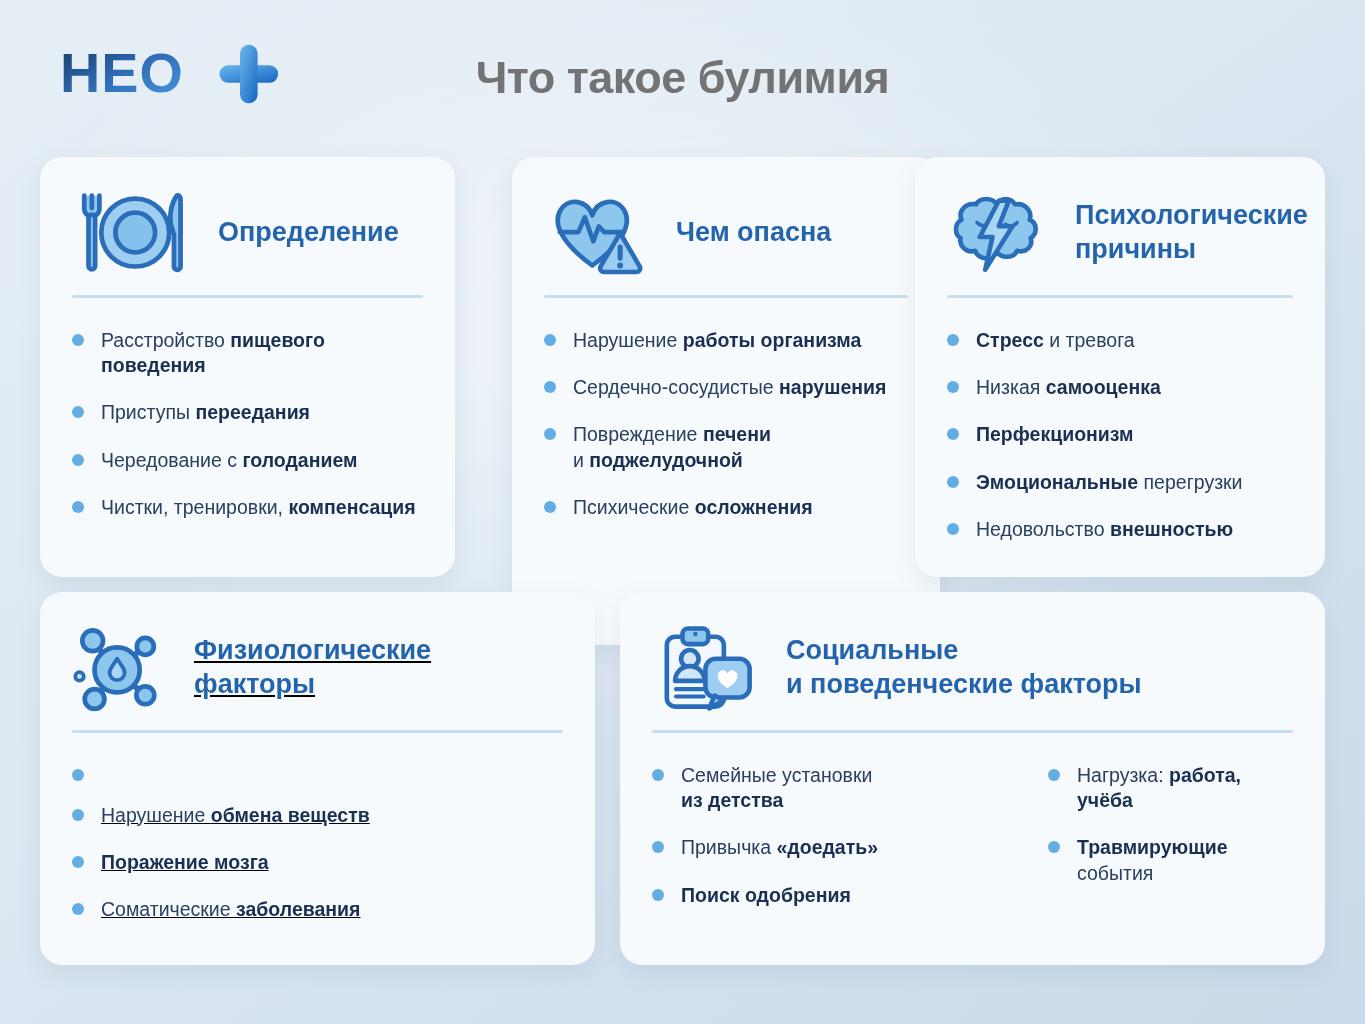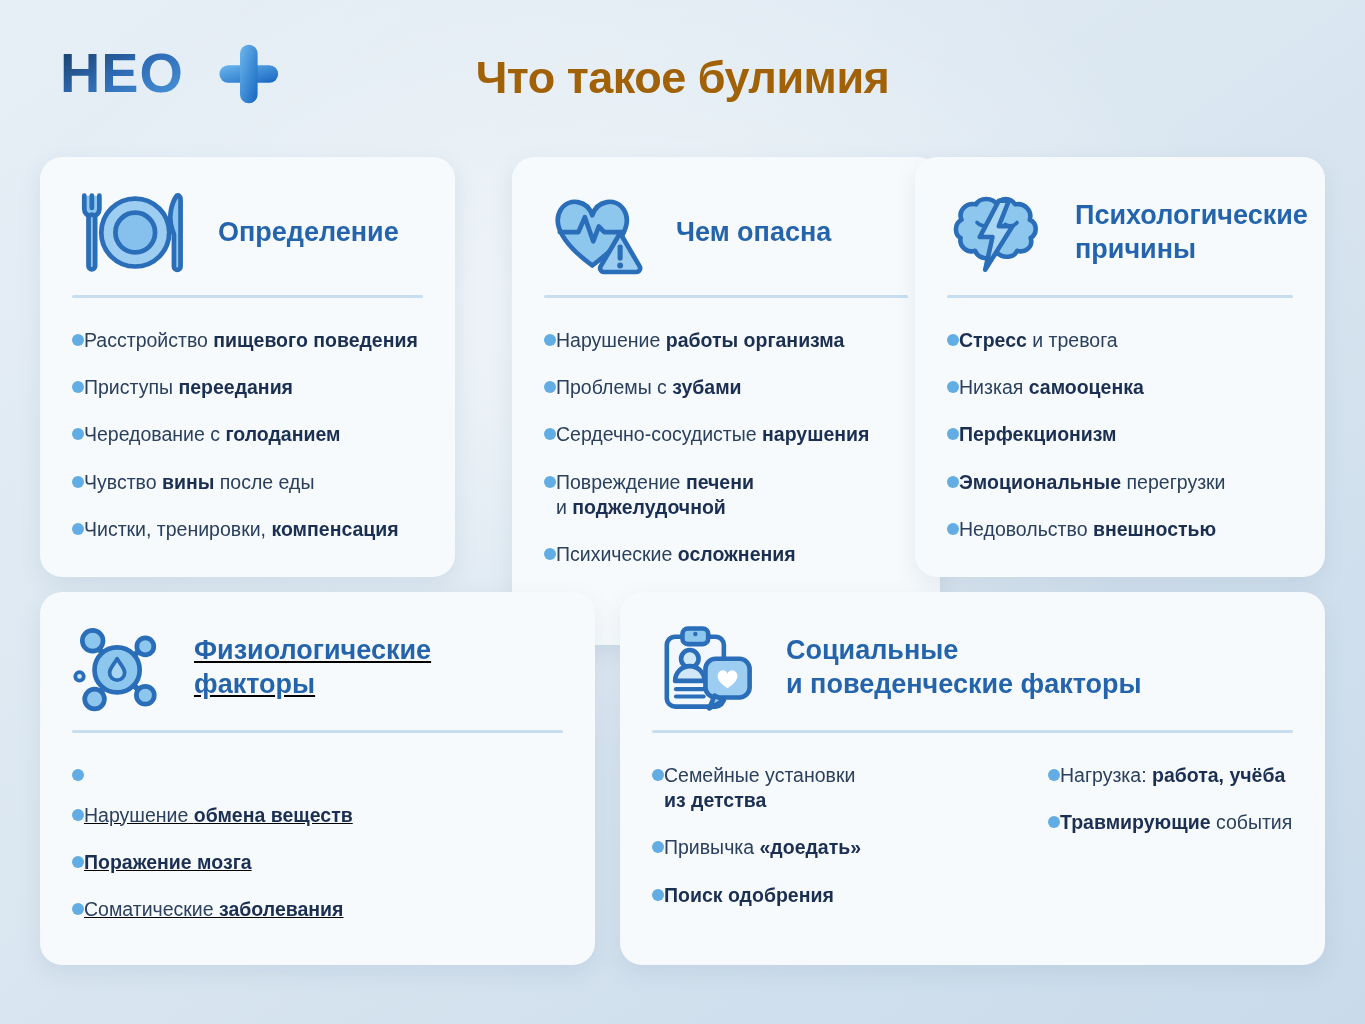--- a/index.html
+++ b/index.html
@@ -6,21 +6,21 @@
   body{
     width:1365px;height:1024px;position:relative;overflow:hidden;
     font-family:"Liberation Sans","DejaVu Sans",sans-serif;
     background:
       radial-gradient(ellipse 900px 600px at 46% 32%, rgba(255,255,255,.55), rgba(255,255,255,0) 70%),
       linear-gradient(145deg,#e7eff6 0%,#dbe7f1 45%,#c9daea 100%);
   }
   .logo{position:absolute;left:60px;top:40px;}
   .page-title{
     position:absolute;left:0;top:52px;width:100%;text-align:center;
-    font-size:45px;font-weight:800;color:#a16207;letter-spacing:-.5px;
+    font-size:45px;font-weight:800;color:#737373;letter-spacing:-.5px;
   }
   .card{
     position:absolute;background:#f7fafc;border-radius:22px;
     box-shadow:0 8px 22px rgba(90,120,155,.13);
     padding:28px 32px;box-sizing:border-box;
   }
   #card-definition {left:40px; top:157px; width:415px; height:420px;}
   #card-danger     {left:484px;top:157px; width:428px; height:488px;margin-left:28px;}
   #card-psych      {left:915px;top:157px; width:410px; height:420px;}
   #card-physio     {left:40px; top:592px; width:555px; height:373px;text-decoration:underline;}
@@ -30,21 +30,21 @@
   .card-title{
     font-size:27px;font-weight:800;color:#2464ad;line-height:1.25;
     white-space:pre-line;
   }
   .divider{height:2.5px;background:#c7def1;border-radius:2px;margin-top:14px;}
   .list{margin-top:30px;}
   .cols{display:flex;gap:58px;margin-top:30px;}
   .cols .list{margin-top:0;}
   .col-1{flex:0 0 338px;}
   .col-2{flex:1;}
-  .item{display:flex;align-items:flex-start;gap:0;margin-bottom:22px;
+  .item{display:flex;align-items:flex-start;gap:17px;margin-bottom:22px;
         font-size:19.5px;color:#2a405e;line-height:1.3;}
   .dot{width:12px;height:12px;border-radius:50%;background:#63ade5;
        flex-shrink:0;margin-top:6px;}
   .b{font-weight:700;color:#1b2f52;}
   .ic{display:block;}
 </style>
 </head>
 <body>
 
 <div class="logo">
@@ -92,24 +92,20 @@
       <div class="item">
         <span class="dot"></span>
         <span><span>Приступы </span><span class="b">переедания</span></span>
       </div>
       <div class="item">
         <span class="dot"></span>
         <span><span>Чередование с </span><span class="b">голоданием</span></span>
       </div>
       <div class="item">
         <span class="dot"></span>
-        <span><span>Чувство </span><span class="b">вины</span><span> после еды</span></span>
-      </div>
-      <div class="item">
-        <span class="dot"></span>
         <span><span>Чистки, тренировки, </span><span class="b">компенсация</span></span>
       </div>
     </div>
 </div>
 
 <div class="card" id="card-danger">
   <div class="card-header">
     <span class="card-icon">
       <svg class="ic" width="104" height="92" viewBox="0 0 112 98">
         <g stroke="#2a6db8" stroke-width="5" stroke-linecap="round" stroke-linejoin="round">
@@ -121,24 +117,20 @@
         <circle cx="82" cy="84" r="3.2" fill="#2a6db8"></circle>
       </svg>
     </span>
     <div class="card-title">Чем опасна</div>
   </div>
   <div class="divider"></div>
   <div class="list">
       <div class="item">
         <span class="dot"></span>
         <span><span>Нарушение </span><span class="b">работы организма</span></span>
-      </div>
-      <div class="item">
-        <span class="dot"></span>
-        <span><span>Проблемы с </span><span class="b">зубами</span></span>
       </div>
       <div class="item">
         <span class="dot"></span>
         <span><span>Сердечно-сосудистые </span><span class="b">нарушения</span></span>
       </div>
       <div class="item">
         <span class="dot"></span>
         <span><span>Повреждение </span><span class="b">печени</span><br><span>и </span><span class="b">поджелудочной</span></span>
       </div>
       <div class="item">

